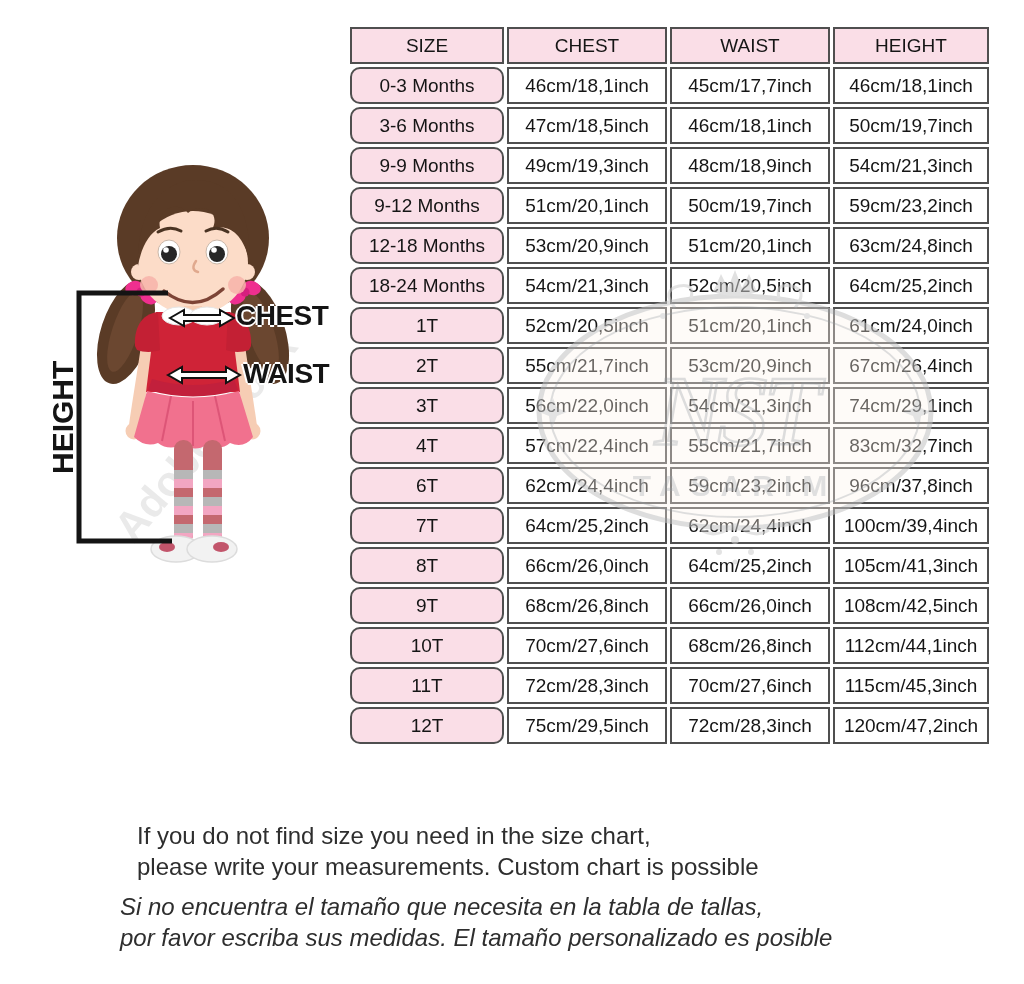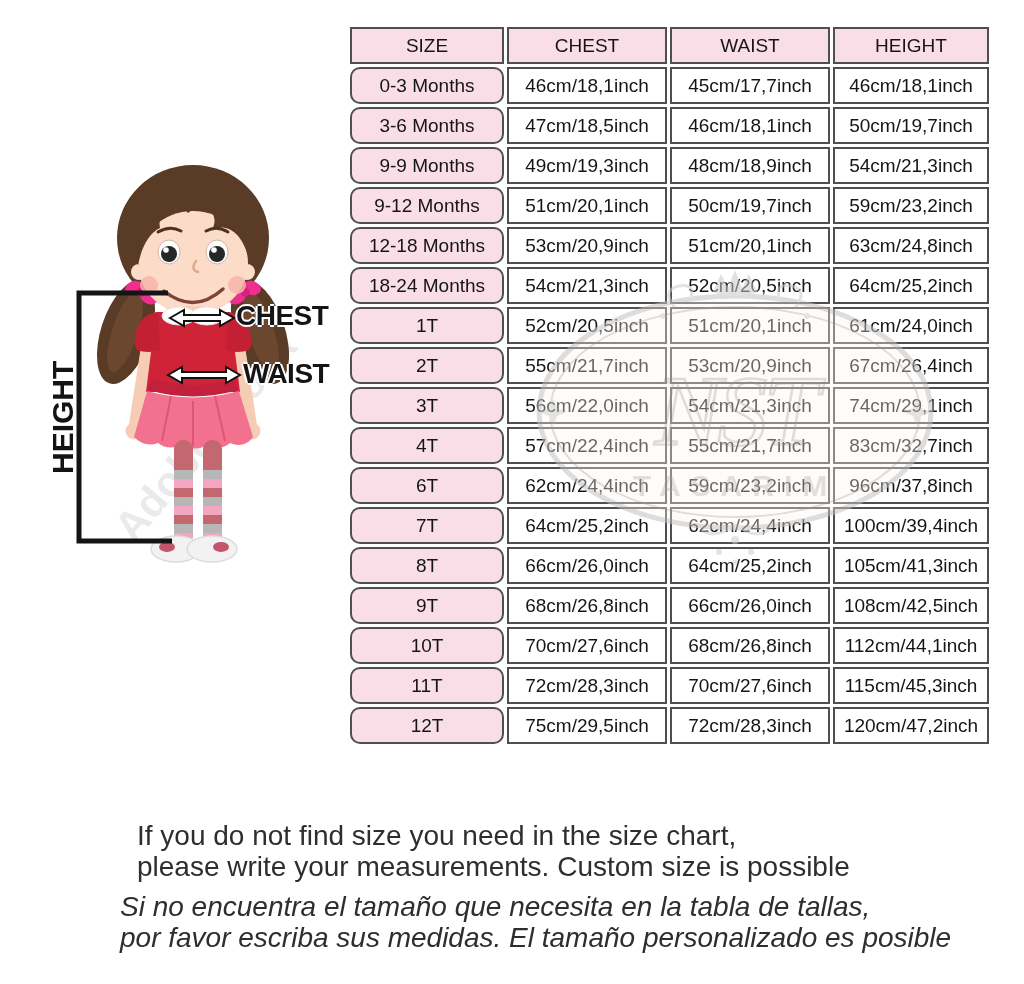--- a/index.html
+++ b/index.html
@@ -23,21 +23,21 @@
   .meas-label{position:absolute;font-weight:800;font-size:28px;color:#141414;letter-spacing:-0.5px;z-index:4;
       text-shadow:2px 0 0 #fff,-2px 0 0 #fff,0 2px 0 #fff,0 -2px 0 #fff;}
   .chest-label{left:236px;top:300px;}
   .waist-label{left:243px;top:358px;}
   .height-label{left:46px;top:474px;font-size:30px;transform:rotate(-90deg);transform-origin:0 0;letter-spacing:0;}
 
   .stock-mark{position:absolute;left:105px;top:520px;font-size:42px;font-weight:700;
       color:rgba(80,80,80,0.12);transform:rotate(-50deg);transform-origin:0 0;z-index:0;white-space:nowrap;}
 
   
-  .note{position:absolute;font-size:28px;color:#2e2e2e;line-height:31px;z-index:2;}
+  .note{position:absolute;font-size:24px;color:#2e2e2e;line-height:31px;z-index:2;}
   .note-en{left:137px;top:820px;}
   .note-es{left:120px;top:891px;font-style:italic;}
 </style>
 </head>
 <body>
 
 <div class="canvas">
 
   <div class="stock-mark">Adobe Stock</div>
 
@@ -285,20 +285,20 @@
     <text x="210" y="234" text-anchor="middle" font-family="Liberation Sans, sans-serif" font-weight="bold" font-size="30" fill="#c6c6c6" letter-spacing="10">TASARIM</text>
     <path d="M210,262 q-18,16 -34,6 M210,262 q18,16 34,6" fill="none" stroke="#cdcdcd" stroke-width="3"></path>
     <circle cx="210" cy="278" r="4" fill="#cdcdcd"></circle>
       <circle cx="194" cy="290" r="3" fill="#cdcdcd"></circle>
     <circle cx="226" cy="290" r="3" fill="#cdcdcd"></circle>
       <circle cx="210" cy="300" r="2.5" fill="#cdcdcd"></circle>
   </svg>
 
   <div class="note note-en">
     <div>If you do not find size you need in the size chart,</div>
-    <div>please write your measurements. Custom size is possible</div>
+    <div>please write your measurements. Custom chart is possible</div>
   </div>
   <div class="note note-es">
     <div>Si no encuentra el tamaño que necesita en la tabla de tallas,</div>
     <div>por favor escriba sus medidas. El tamaño personalizado es posible</div>
   </div>
 
 </div>
 
 </body></html>

